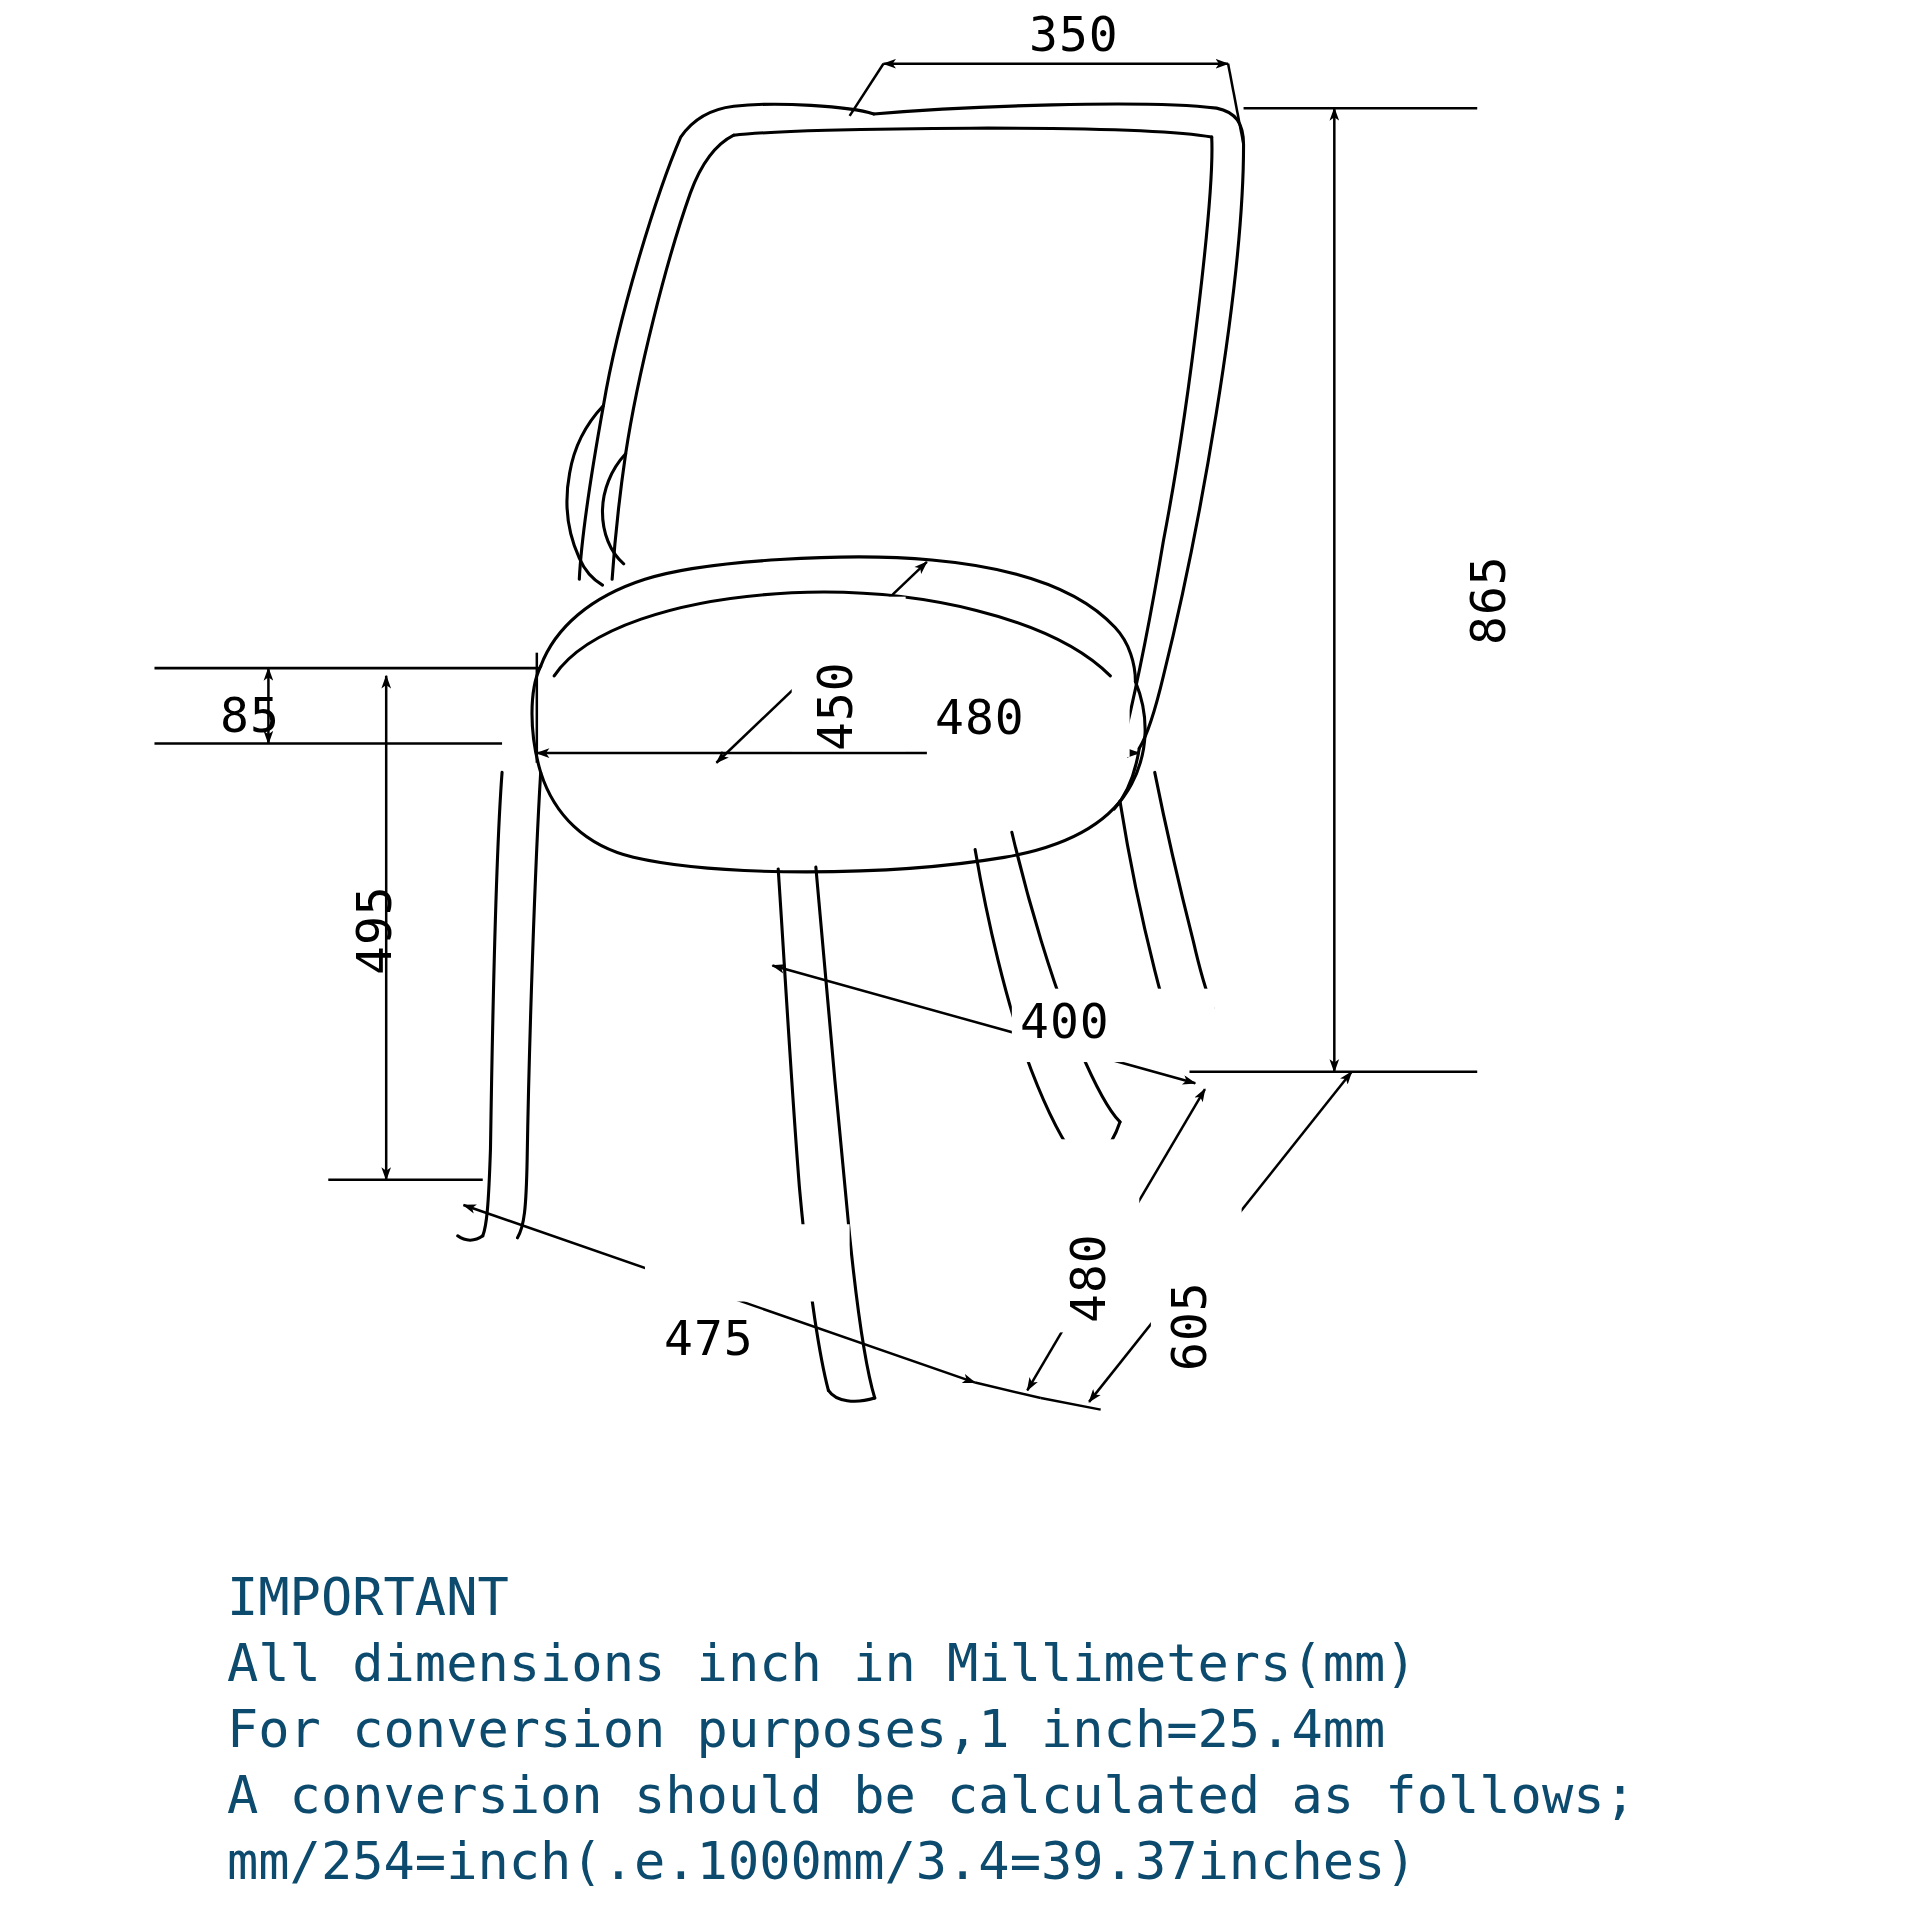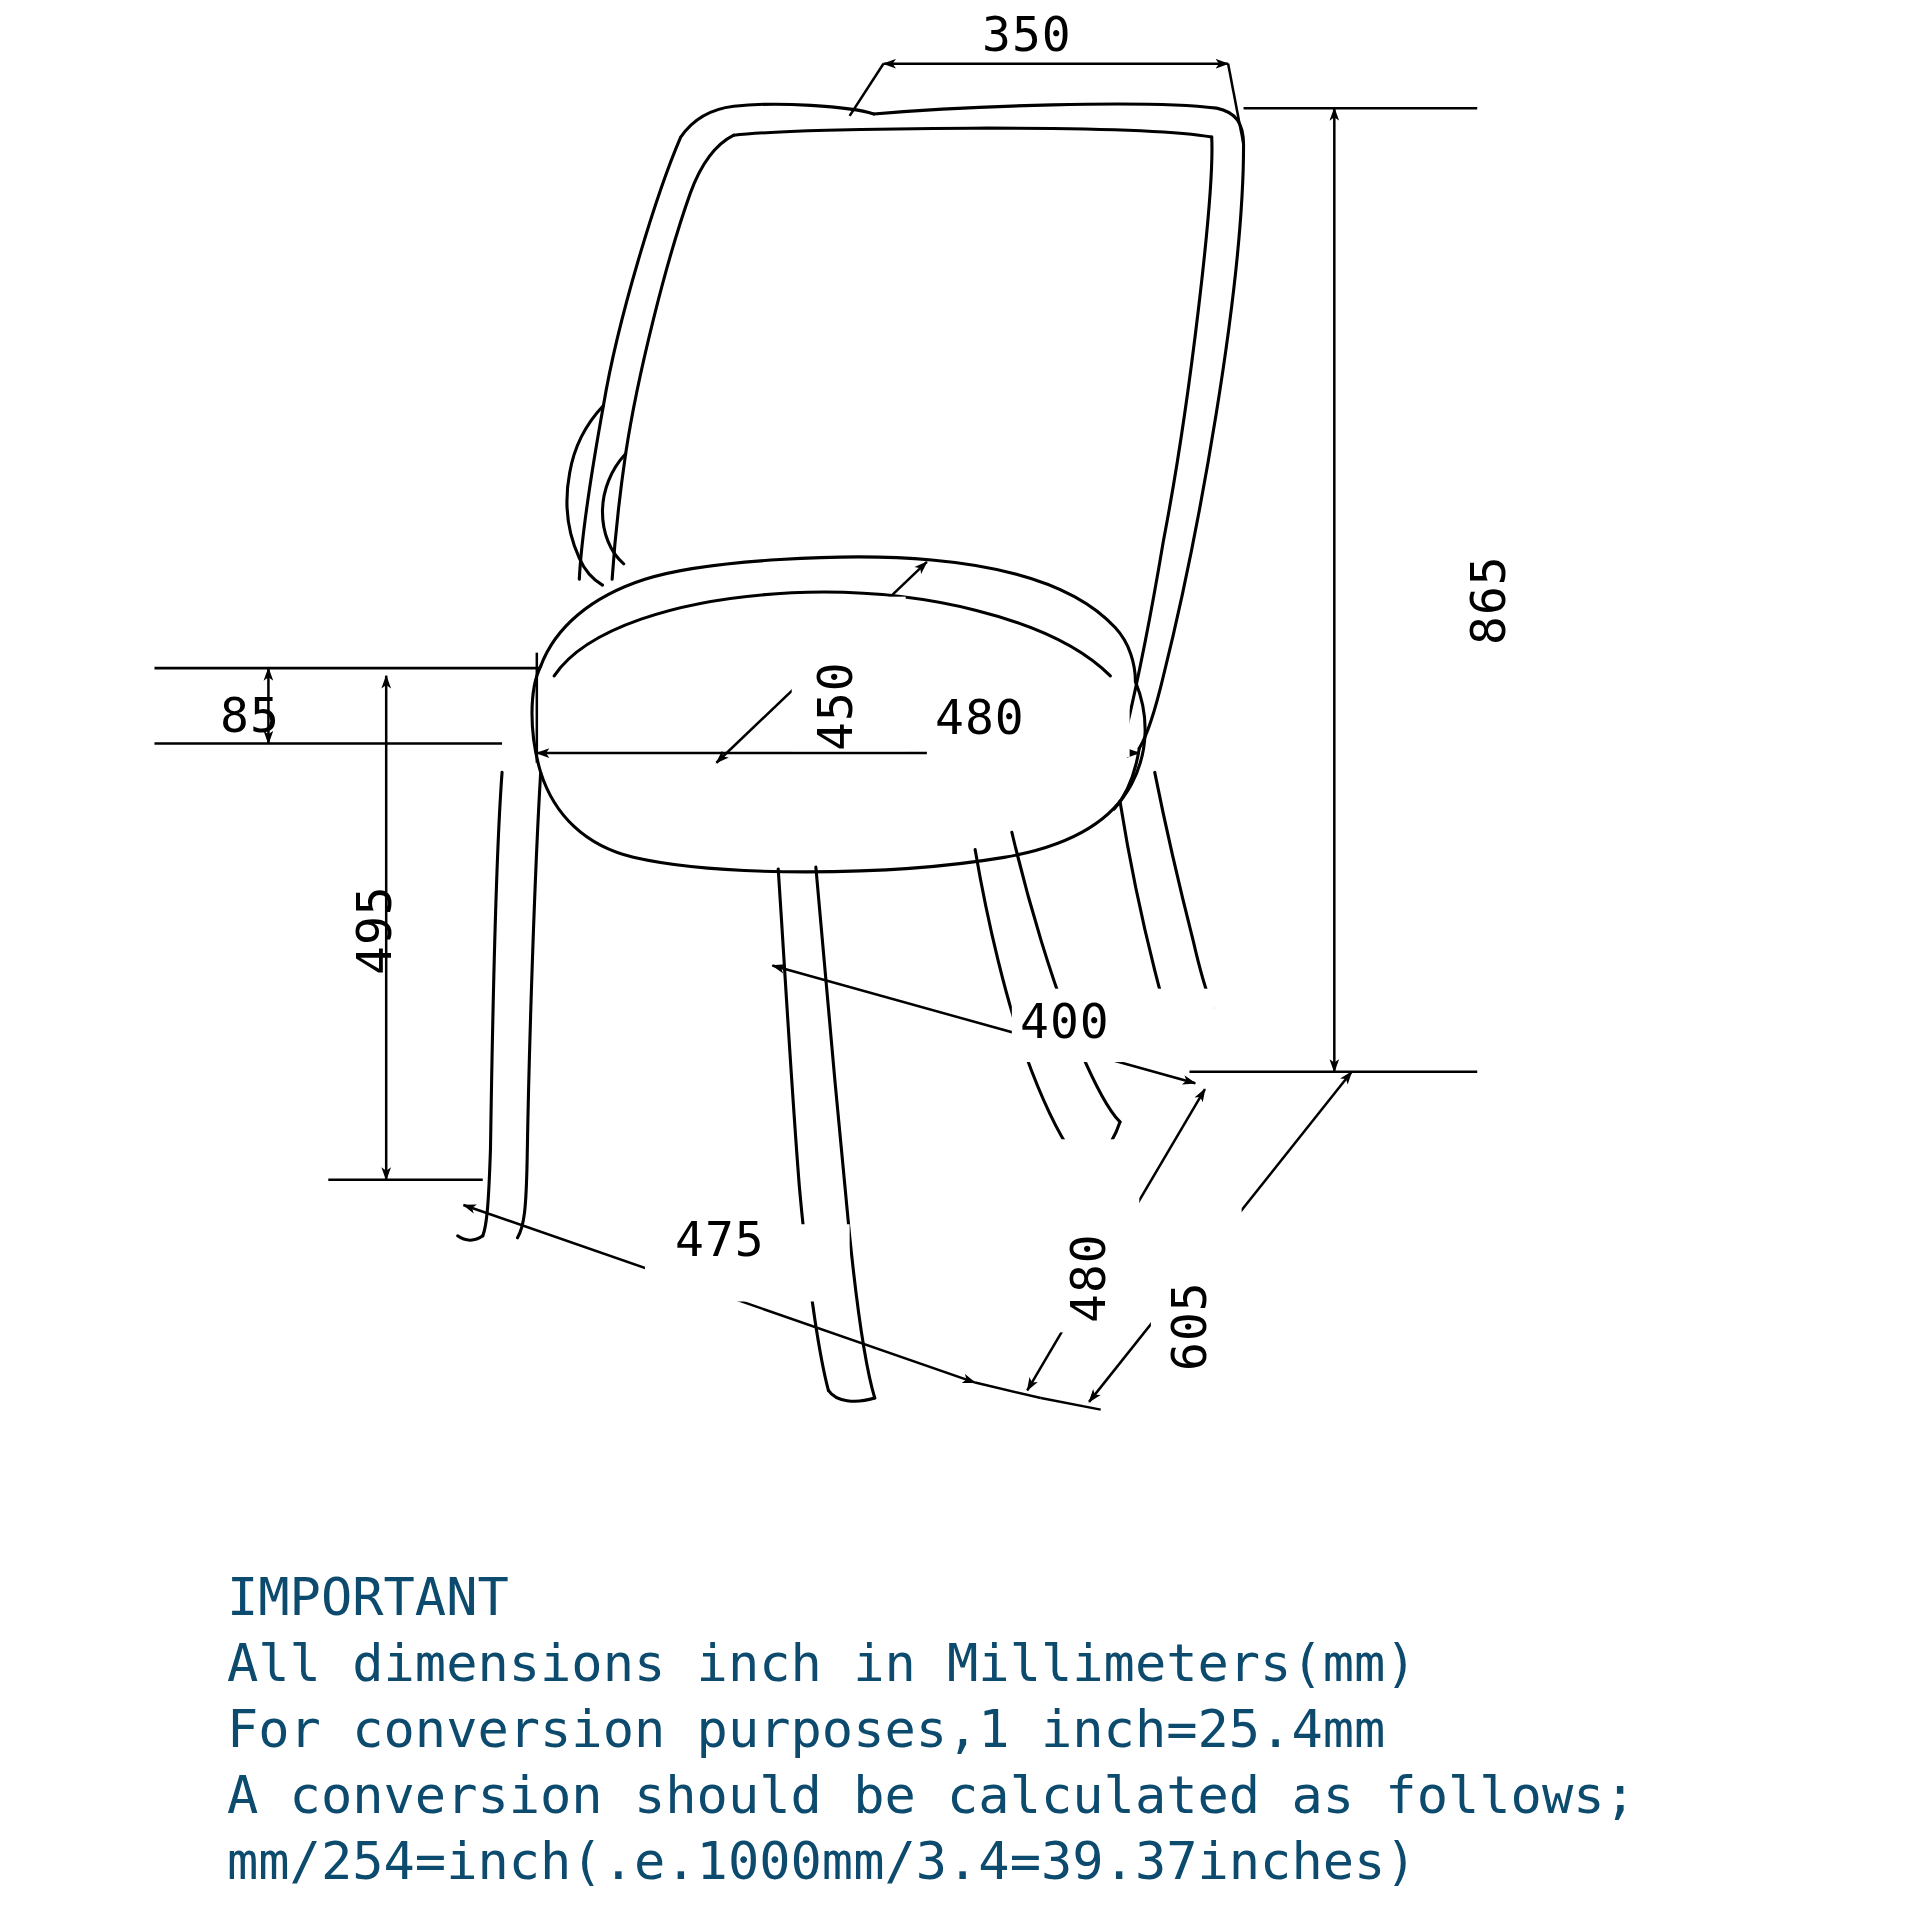--- a/index.html
+++ b/index.html
@@ -166,30 +166,30 @@
     <g fill="#ffffff">
       <rect x="820" y="618" width="118" height="160"></rect>
       <rect x="960" y="712" width="210" height="72"></rect>
       <rect x="1048" y="1024" width="210" height="76"></rect>
       <rect x="668" y="1268" width="212" height="80"></rect>
       <rect x="1090" y="1180" width="90" height="200"></rect>
       <rect x="1192" y="1230" width="94" height="200"></rect>
     </g>
   </svg>
 
-  <div class="dim-label" style="left:982px; top:5.8px;">350</div>
+  <div class="dim-label" style="left:1029px; top:5.8px;">350</div>
   <div class="dim-label vert" style="left:1460px; top:645px;">865</div>
   <div class="dim-label vert" style="left:807px; top:751px;">450</div>
   <div class="dim-label" style="left:935px; top:689px;">480</div>
   <div class="dim-label" style="left:220px; top:687px;">85</div>
   <div class="dim-label vert" style="left:346px; top:975px;">495</div>
   <div class="dim-label" style="left:1020px; top:993px;">400</div>
   <div class="dim-label vert" style="left:1060px; top:1323px;">480</div>
   <div class="dim-label vert" style="left:1161px; top:1371px;">605</div>
-  <div class="dim-label" style="left:664px; top:1211px;margin-left:11px;">475</div>
+  <div class="dim-label" style="left:664px; top:1310px;">475</div>
 
   <div id="notes">
     <span class="note-line">IMPORTANT</span>
     <span class="note-line">All dimensions inch in Millimeters(mm)</span>
     <span class="note-line">For conversion purposes,1 inch=25.4mm</span>
     <span class="note-line">A conversion should be calculated as follows;</span>
     <span class="note-line">mm/254=inch(.e.1000mm/3.4=39.37inches)</span>
   </div>
 
 </div>

